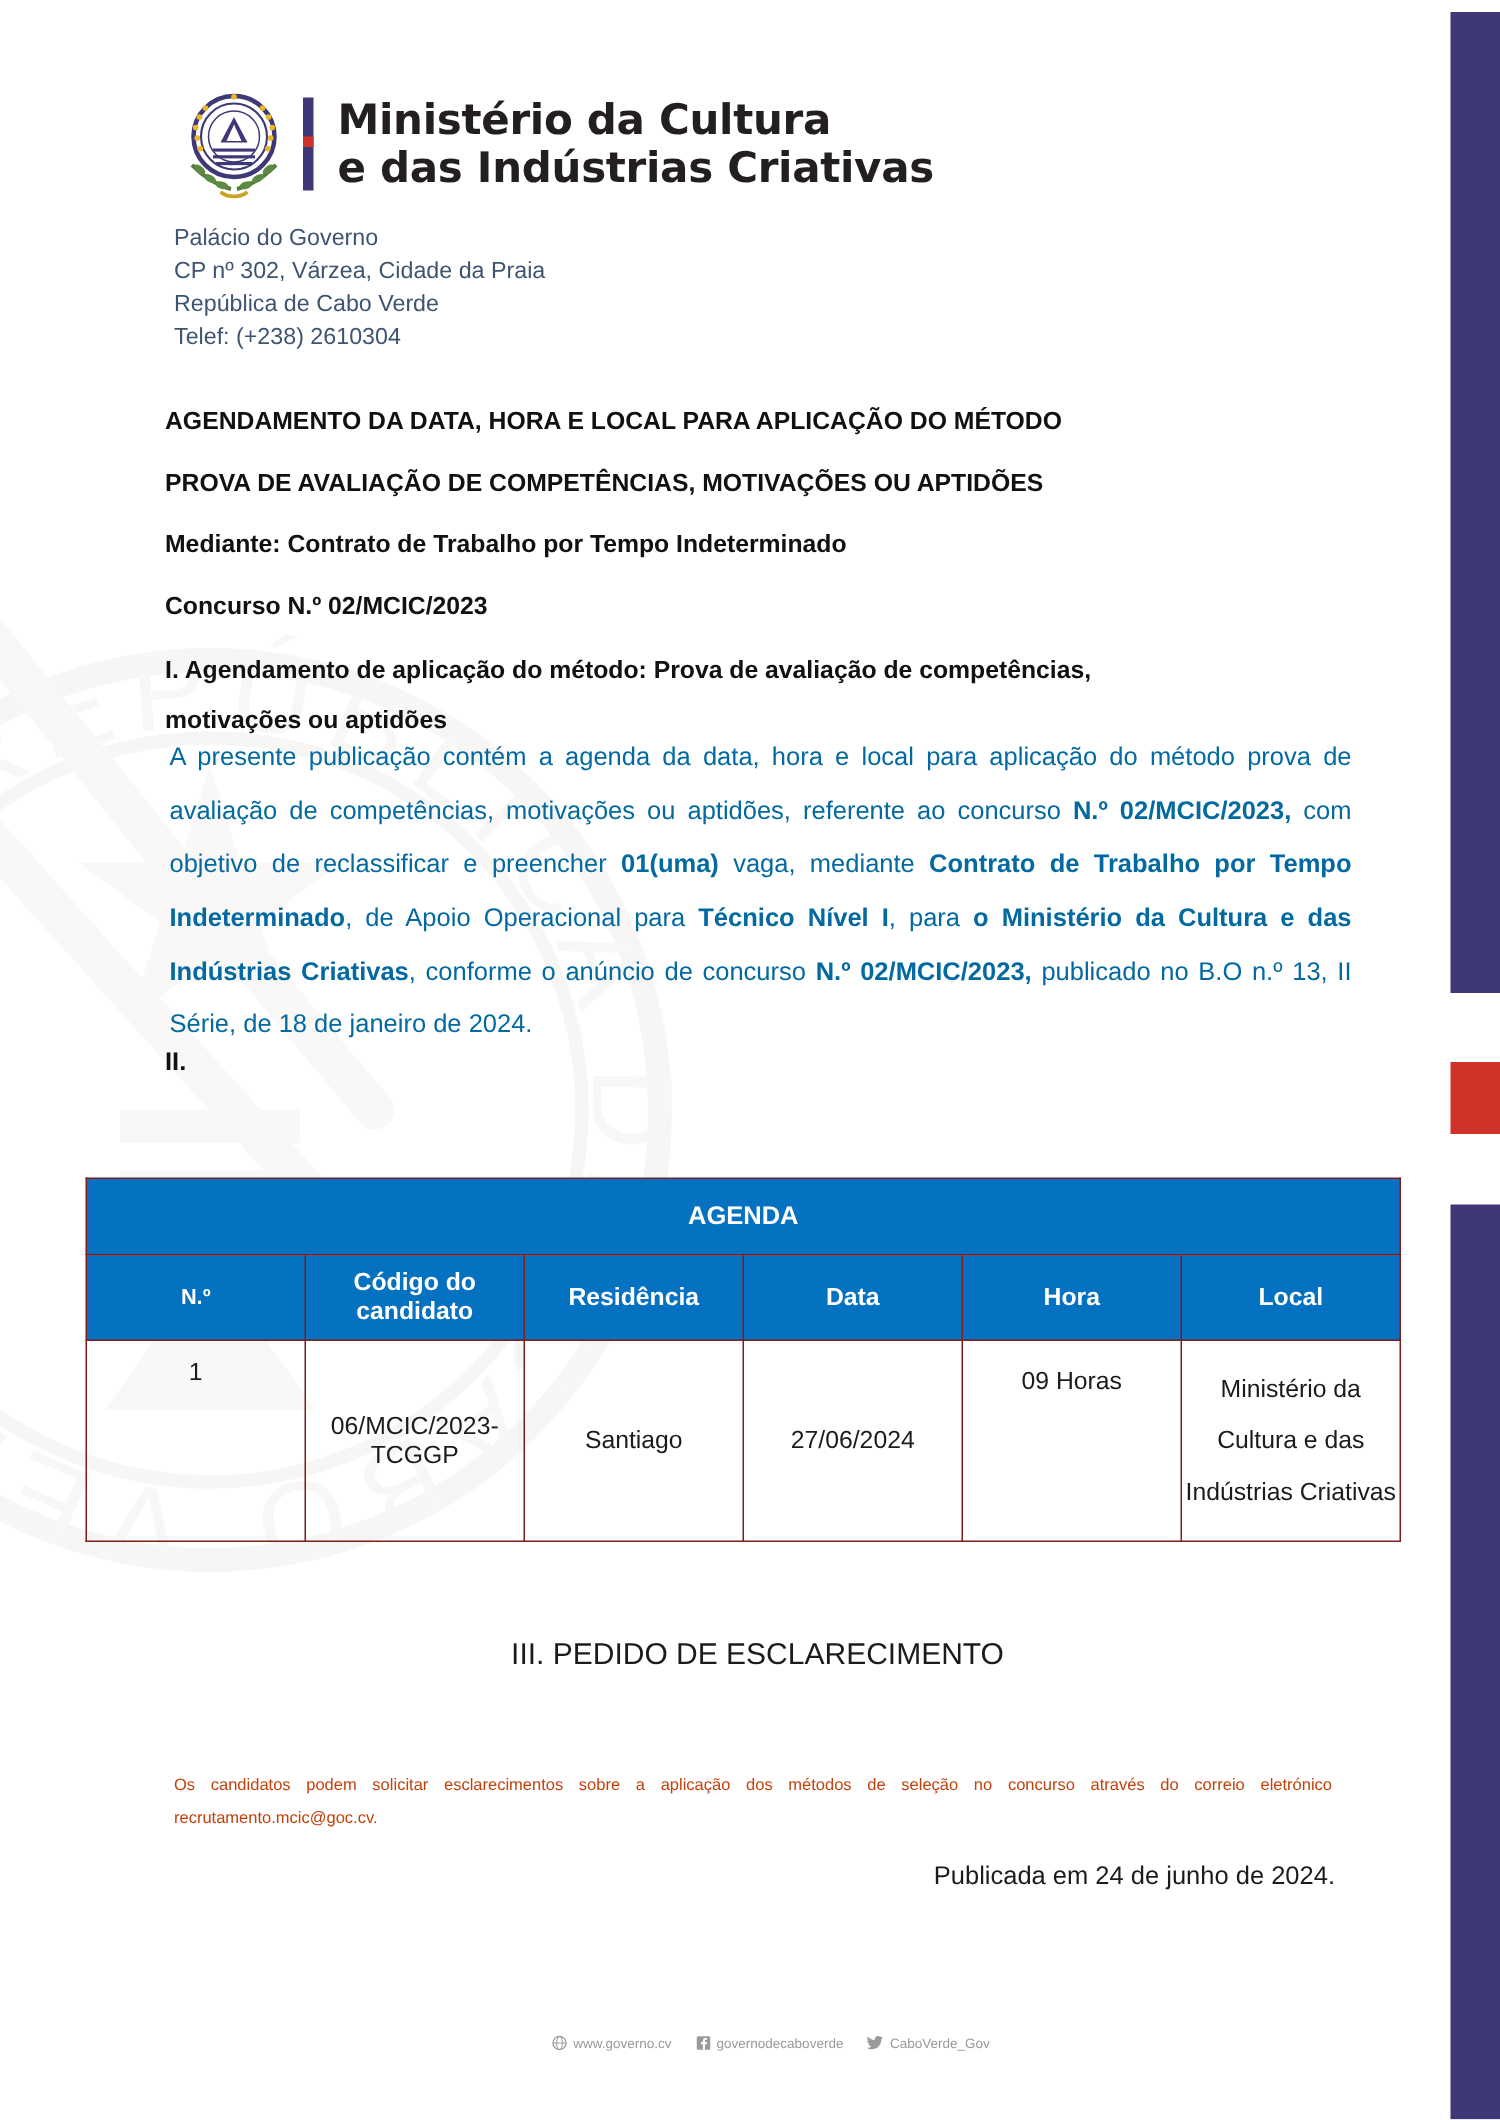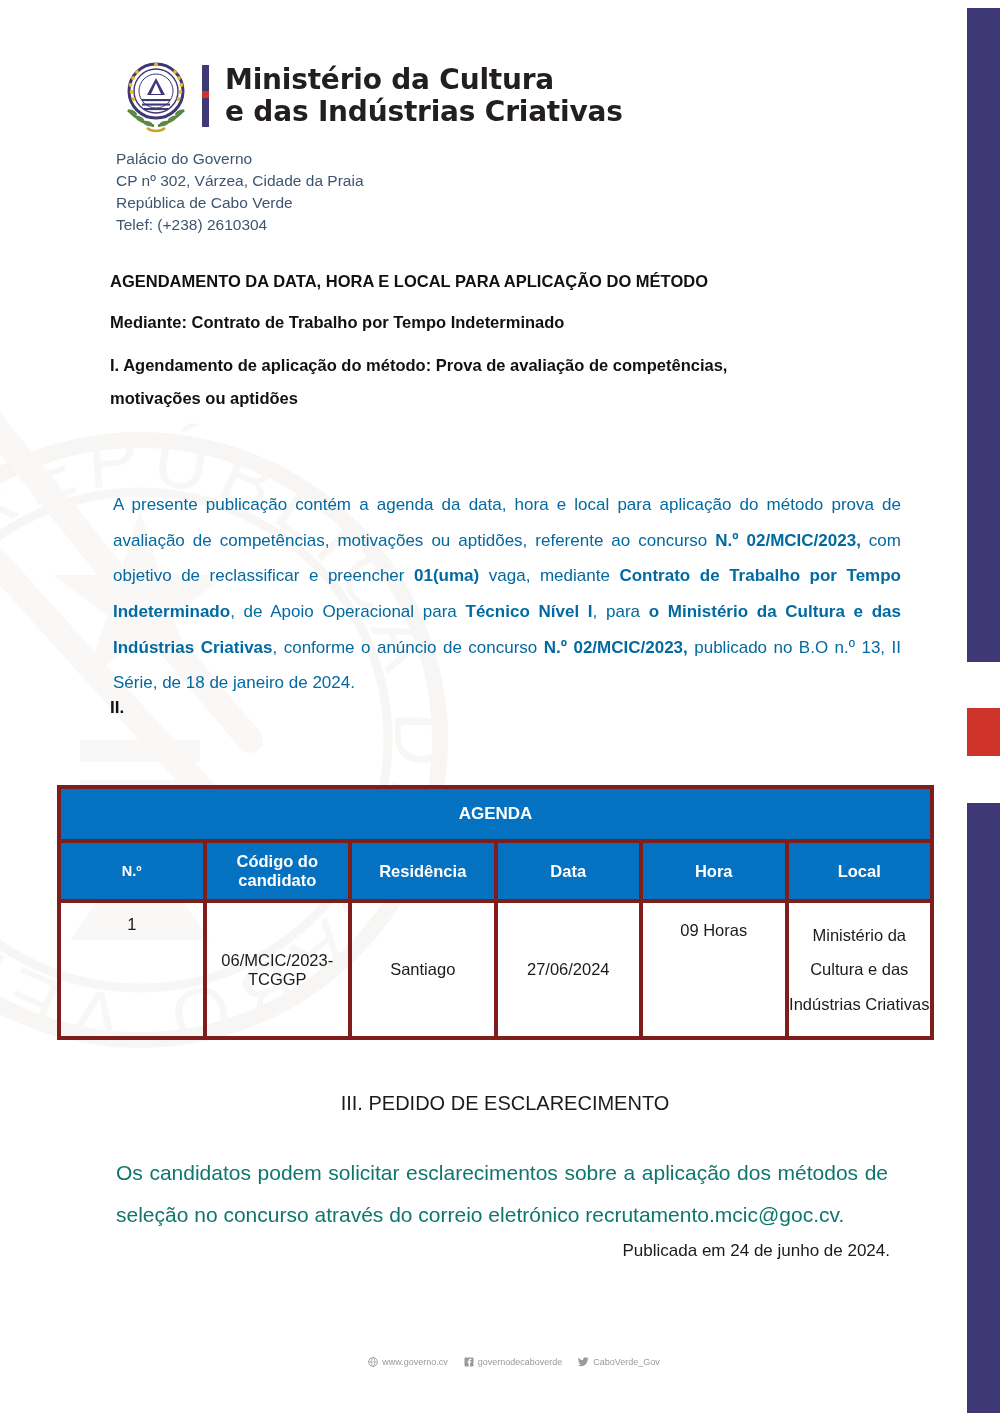--- a/index.html
+++ b/index.html
@@ -132,21 +132,21 @@
   
   .agenda-table {
     position: absolute;
     left: 57px;
     top: 785px;
     width: 877px;
     border-collapse: collapse;
     table-layout: fixed;
   }
   .agenda-table td, .agenda-table th {
-    border: 4px solid #7f1d1d;
+    border: 1px solid #7f1d1d;
     padding: 0;
   }
   .tbl-title {
     background: #0571C1;
     color: #ffffff;
     font-weight: bold;
     font-size: 17px;
     text-align: center;
     height: 50px;
     border: 1px solid #0571C1;
@@ -180,27 +180,27 @@
     top: 1092px;
     width: 790px;
     text-align: center;
     font-family: "Liberation Sans", sans-serif;
     font-size: 20px;
     color: #1b1b1b;
   }
   .section-three-body {
     position: absolute;
     left: 116px;
-    top: 1152px;
+    top: 1179px;
     width: 772px;
     font-family: "Liberation Sans", sans-serif;
-    font-size: 21px;
+    font-size: 11px;
     line-height: 2.0;
     text-align: justify;
-    color: #0f766e;
+    color: #c2410c;
   }
 
   .published {
     position: absolute;
     left: 110px;
     top: 1241px;
     width: 780px;
     text-align: right;
     font-size: 17px;
     color: #1b1b1b;
@@ -297,21 +297,23 @@
 e das Indústrias Criativas</div>
     </div>
 
     <div class="address">Palácio do Governo
 CP nº 302, Várzea, Cidade da Praia
 República de Cabo Verde
 Telef: (+238) 2610304</div>
 
     <div class="titles">
       <div class="title-line">AGENDAMENTO DA DATA, HORA E LOCAL PARA APLICAÇÃO DO MÉTODO</div>
+      <div class="title-line">PROVA DE AVALIAÇÃO DE COMPETÊNCIAS, MOTIVAÇÕES OU APTIDÕES</div>
       <div class="title-line">Mediante: Contrato de Trabalho por Tempo Indeterminado</div>
+      <div class="title-line">Concurso N.º 02/MCIC/2023</div>
       <div class="title-line multi" style="margin-top:6px;">I. Agendamento de aplicação do método: Prova de avaliação de competências,</div>
       <div class="title-line multi">motivações ou aptidões</div>
     </div>
 
     <div class="body-par">A presente publicação contém a agenda da data, hora e local para aplicação do método prova de avaliação de competências, motivações ou aptidões, referente ao concurso <b>N.º 02/MCIC/2023,</b> com objetivo de reclassificar e preencher <b>01(uma)</b> vaga, mediante <b>Contrato de Trabalho por Tempo Indeterminado</b>, de Apoio Operacional para <b>Técnico Nível I</b>, para <b>o Ministério da Cultura e das Indústrias Criativas</b>, conforme o anúncio de concurso <b>N.º 02/MCIC/2023,</b> publicado no B.O n.º 13, II Série, de 18 de janeiro de 2024.</div>
 
     <div class="section-two">II.</div>
 
     <table class="agenda-table">
       <tbody>

